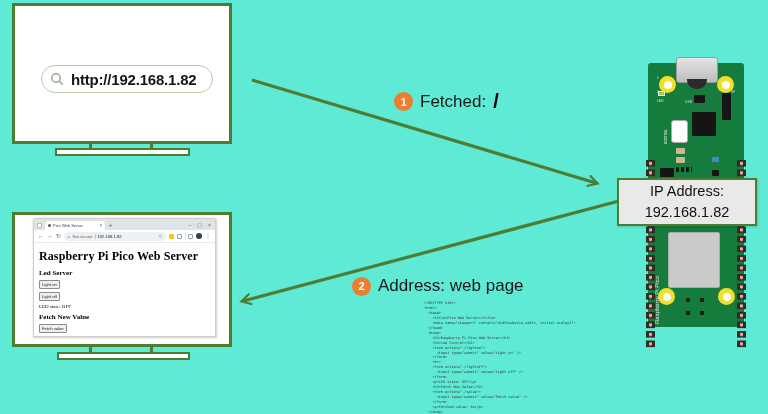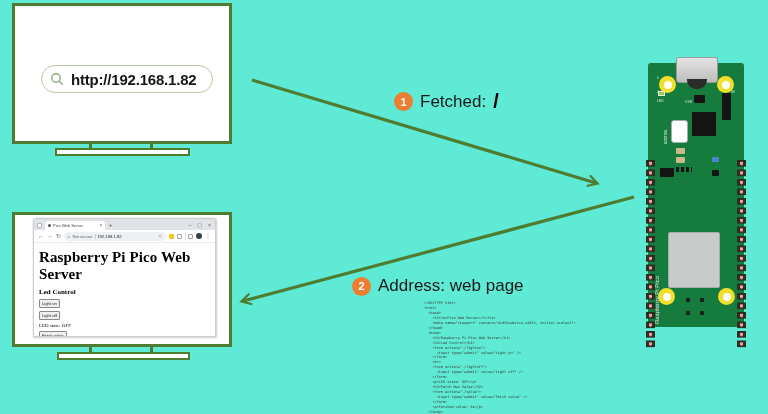--- a/index.html
+++ b/index.html
@@ -92,21 +92,21 @@
   #address-pill .nsec { font-size:4.2px; color:#5f6368; white-space:nowrap; }
   #address-pill .sep { width:0.5px; height:5px; background:#c4c7cb; }
   #address-pill .addr { font-size:4.2px; color:#202124; white-space:nowrap; }
   #address-pill .star { margin-left:auto; font-size:5px; color:#5f6368; }
   #ext-icon { width:5px; height:5px; background:#f7c51d; border-radius:1px; flex:none; }
   #dl-icon { width:5px; height:5px; border:0.8px solid #9aa0a6; border-radius:1px; flex:none; }
   .tb-sep { width:0.5px; height:7px; background:#dadce0; }
   #side-icon { width:5px; height:5px; border:0.8px solid #9aa0a6; border-radius:1px; flex:none; }
   #avatar-icon { width:6px; height:6px; border-radius:50%; background:#32404e; flex:none; }
   #page-content { padding:5px 5px 0 5px; font-family:"Liberation Serif", serif; color:#000; }
-  #page-content h1 { font-size:15px; font-weight:bold; margin:1px 0 5px 0; letter-spacing:0.1px; }
+  #page-content h1 { font-size:12px; font-weight:bold; margin:1px 0 5px 0; letter-spacing:0.1px; }
   #page-content h2 { font-size:7px; font-weight:bold; margin:4px 0 3px 0; }
   .mini-btn { display:block; width:fit-content; font-family:"Liberation Sans", sans-serif;
               font-size:4.2px; color:#1a1a1a; background:#efefef; border:0.8px solid #8a8a8a;
               border-radius:1px; padding:1px 2px; margin:2.5px 0; }
   #page-content p { font-size:5px; margin:3px 0; }
 
   
   #source-code { position:absolute; left:424px; top:301px; z-index:2;
                  font-family:"DejaVu Sans Mono", monospace; font-size:3.5px; line-height:4.95px;
                  color:#3a3a3a; white-space:pre; }
@@ -178,20 +178,24 @@
     <div class="chip" style="left:28px; top:104px; width:16px; height:5px;
          background:repeating-linear-gradient(to right, #151515 0 3px, rgba(0,0,0,0) 3px 5px);"></div>
     <div id="wifi-shield"></div>
     <span class="pcb-text-vert" style="left:6px; top:167px; height:94px; font-size:6px; color:#e4e4e4;">Raspberry Pi Pico</span>
     <div class="debug-pad" style="left:38px; top:235px;"></div>
     <div class="debug-pad" style="left:52px; top:235px;"></div>
     <div class="debug-pad" style="left:38px; top:248px;"></div>
     <div class="debug-pad" style="left:52px; top:248px;"></div>
   </div>
 
+  <div id="ip-box">
+    <span>IP Address:</span>
+    <span>192.168.1.82</span>
+  </div>
 
   <div id="monitor-bottom" class="monitor"></div>
   <div class="stand-neck" style="left:89px; top:347px; height:6px;"></div>
   <div class="stand-neck" style="left:150px; top:347px; height:6px;"></div>
   <div class="stand-base" style="left:57px; top:352px; width:133px; height:8px;"></div>
 
   <div id="browser-window">
     <div id="tab-strip">
       <div id="tab-search-btn"></div>
       <div id="browser-tab">
@@ -219,24 +223,25 @@
       </div>
       <div id="ext-icon"></div>
       <div id="dl-icon"></div>
       <div class="tb-sep"></div>
       <div id="side-icon"></div>
       <div id="avatar-icon"></div>
       <span class="nav-glyph">⋮</span>
     </div>
     <div id="page-content">
       <h1>Raspberry Pi Pico Web Server</h1>
-      <h2>Led Control</h2>
+      <h2>Led Server</h2>
       <span class="mini-btn">Light on</span>
       <span class="mini-btn">Light off</span>
       <p>LED state: OFF</p>
+      <h2>Fetch New Value</h2>
       <span class="mini-btn">Fetch value</span>
       <p>Fetched value: 0</p>
     </div>
   </div>
 
   <pre id="source-code">&lt;!DOCTYPE html&gt;
 &lt;html&gt;
   &lt;head&gt;
     &lt;title&gt;Pico Web Server&lt;/title&gt;
     &lt;meta name="viewport" content="width=device-width, initial-scale=1"&gt;

